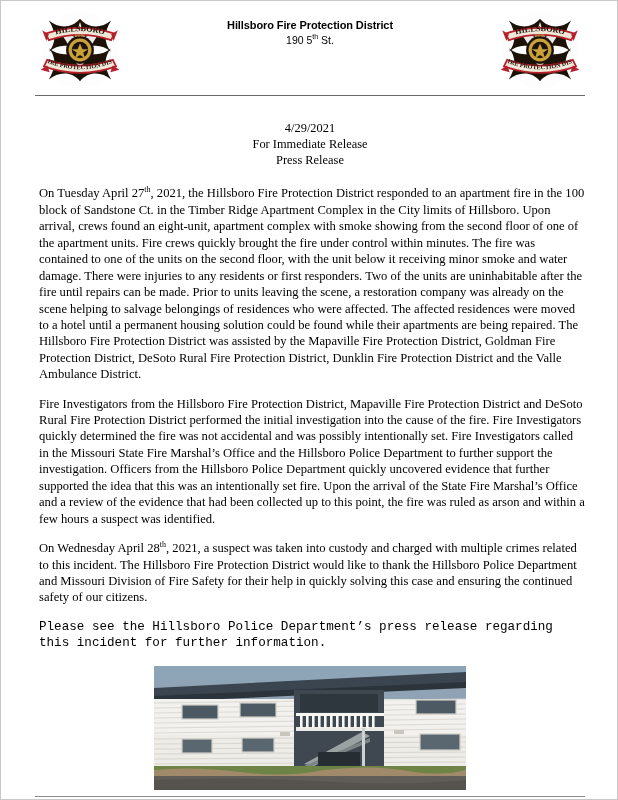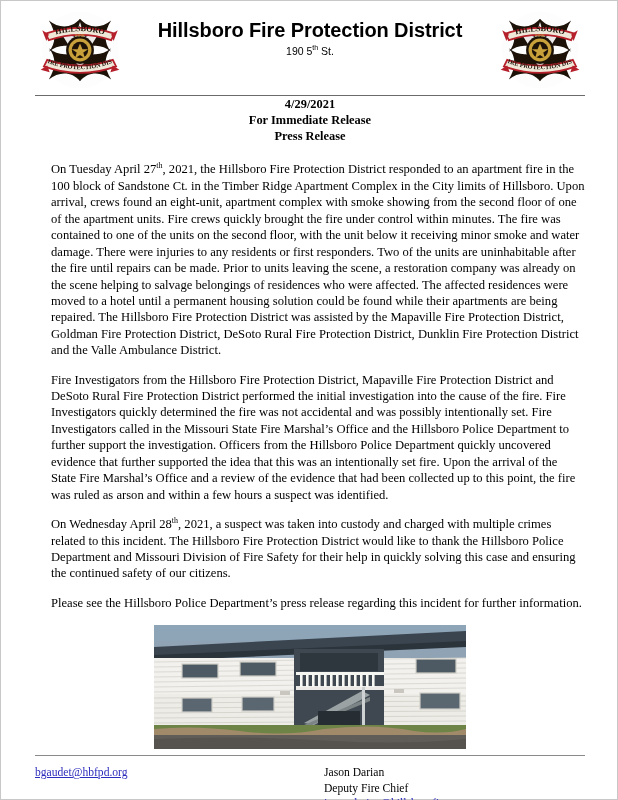--- a/index.html
+++ b/index.html
@@ -31,21 +31,21 @@
     height: 92px;
     padding-top: 18px;
   }
   .lh-center {
     text-align: center;
     margin: 0 96px;
   }
   .org-title {
     font-family: "Liberation Sans", "DejaVu Sans", sans-serif;
     font-weight: bold;
-    font-size: 20px;
+    font-size: 11px;
     letter-spacing: -0.1px;
     line-height: 1.18;
     white-space: nowrap;
   }
   .lh-line {
     font-family: "Liberation Sans", "DejaVu Sans", sans-serif;
     font-size: 10.5px;
     line-height: 1.42;
   }
   .lh-line sup { font-size: 7px; vertical-align: super; }
@@ -61,35 +61,35 @@
 
   .rule-top {
     height: 0;
     border-top: 1.4px solid #6b6b6b;
     margin-top: 2px;
   }
 
   
   .headline {
     text-align: center;
-    margin-top: 0;
-    font-weight: bold;
+    margin-top: 24px;
+    font-weight: normal;
     font-size: 12.4px;
     line-height: 1.30;
   }
 
   
   .body-copy { margin-top: 17px; }
   .body-copy p {
-    margin: 0 0 13px 16px;
+    margin: 0 0 13px 4px;
     font-size: 12.6px;
     line-height: 1.305;
     text-align: left;
   }
-  .body-copy p:last-child { margin-bottom: 0; }
+  .body-copy p:last-child { margin-bottom: 0; font-family: Liberation Mono, monospace; }
   .body-copy sup { font-size: 8px; vertical-align: super; }
 
   
   .photo-wrap {
     margin-top: 14px;
     display: flex;
     justify-content: center;
   }
   .photo {
     width: 312px; height: 124px;

